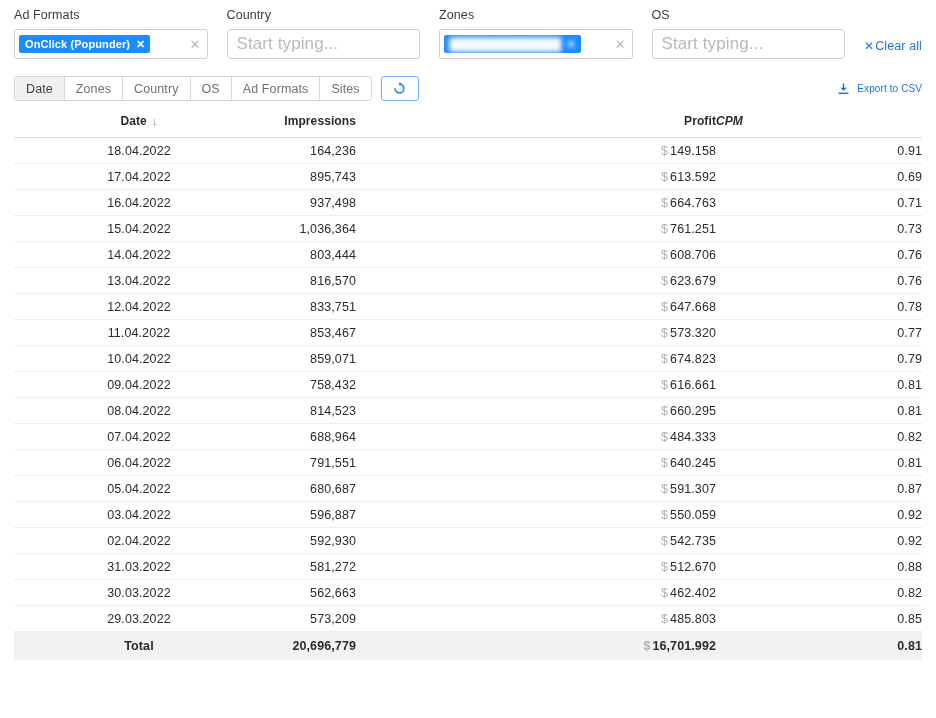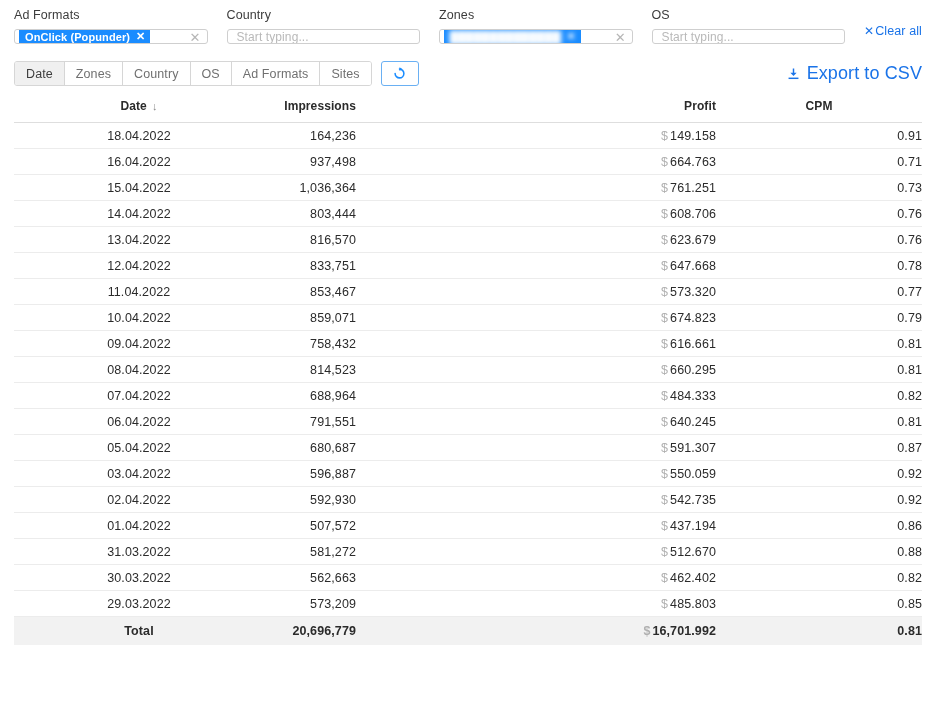--- a/index.html
+++ b/index.html
@@ -25,21 +25,21 @@
   .filter-col:last-of-type { margin-right: 10px; }
   .filter-label {
     font-size: 12.5px;
     color: #3c3c3c;
     margin-bottom: 6px;
     line-height: 15px;
     letter-spacing: 0.1px;
   }
   .multiselect {
     position: relative;
-    height: 15px;
+    height: 30px;
     border: 1px solid #cfcfcf;
     border-radius: 3px;
     background: #fff;
     display: flex;
     align-items: center;
     padding: 0 22px 0 4px;
     overflow: hidden;
   }
   .chip {
     display: inline-flex;
@@ -74,21 +74,21 @@
     position: absolute;
     right: 6px; top: 50%;
     transform: translateY(-50%);
     color: #b6b6b6;
     font-size: 13px;
     line-height: 1;
     cursor: pointer;
   }
   .ms-placeholder {
     color: #b9b9b9;
-    font-size: 12px;
+    font-size: 17px;
     padding-left: 5px;
     letter-spacing: 0.1px;
   }
   .clear-all {
     align-self: flex-end;
     color: #1a73e8;
     font-size: 12.5px;
     white-space: nowrap;
     margin-bottom: 6px;
     cursor: pointer;
@@ -131,21 +131,21 @@
     width: 38px; height: 25px;
     border: 1px solid #6ab0f3;
     border-radius: 3px;
     background: #fff;
     display: flex; align-items: center; justify-content: center;
     cursor: pointer;
   }
   .export-link {
     margin-left: auto;
     color: #1a73e8;
-    font-size: 18px;
+    font-size: 10px;
     display: flex; align-items: center;
     gap: 8px;
     cursor: pointer;
     letter-spacing: 0.1px;
   }
 
   
   .table-wrap { padding: 0 14px; margin-top: 9px; }
   table { width: 100%; border-collapse: collapse; }
   thead th {
@@ -153,21 +153,21 @@
     font-weight: bold;
     color: #2b2b2b;
     padding: 0 0 9px 0;
     border-bottom: 1px solid #dedede;
     letter-spacing: 0.1px;
   }
   th.c-date   { text-align: center;  width: 250px; }
   th.c-impr   { text-align: right; width: 92px;  }
   th.c-spacer1{ width: 268px; }
   th.c-profit { text-align: right; width: 92px;  }
-  th.c-cpm    { text-align: center; }
+  th.c-cpm    { text-align: left; font-style: italic; }
   .sort-arrow { margin-left: 5px; color: #8a8a8a; font-size: 11px; }
 
   tbody td {
     font-size: 12.5px;
     color: #2b2b2b;
     height: 26px;
     padding: 0;
     border-bottom: 1px solid #ececec;
     letter-spacing: 0.1px;
   }
@@ -282,20 +282,27 @@
     </thead>
     <tbody id="tbody">
         <tr>
           <td class="c-date">18.04.2022</td>
           <td class="c-impr">164,236</td>
           <td></td>
           <td class="c-profit"><span class="cur">$</span>149.158</td>
           <td class="c-cpm">0.91</td>
         </tr>
         <tr>
+          <td class="c-date">17.04.2022</td>
+          <td class="c-impr">895,743</td>
+          <td></td>
+          <td class="c-profit"><span class="cur">$</span>613.592</td>
+          <td class="c-cpm">0.69</td>
+        </tr>
+        <tr>
           <td class="c-date">16.04.2022</td>
           <td class="c-impr">937,498</td>
           <td></td>
           <td class="c-profit"><span class="cur">$</span>664.763</td>
           <td class="c-cpm">0.71</td>
         </tr>
         <tr>
           <td class="c-date">15.04.2022</td>
           <td class="c-impr">1,036,364</td>
           <td></td>
@@ -378,27 +385,20 @@
           <td></td>
           <td class="c-profit"><span class="cur">$</span>550.059</td>
           <td class="c-cpm">0.92</td>
         </tr>
         <tr>
           <td class="c-date">02.04.2022</td>
           <td class="c-impr">592,930</td>
           <td></td>
           <td class="c-profit"><span class="cur">$</span>542.735</td>
           <td class="c-cpm">0.92</td>
-        </tr>
-        <tr>
-          <td class="c-date">01.04.2022</td>
-          <td class="c-impr">507,572</td>
-          <td></td>
-          <td class="c-profit"><span class="cur">$</span>437.194</td>
-          <td class="c-cpm">0.86</td>
         </tr>
         <tr>
           <td class="c-date">31.03.2022</td>
           <td class="c-impr">581,272</td>
           <td></td>
           <td class="c-profit"><span class="cur">$</span>512.670</td>
           <td class="c-cpm">0.88</td>
         </tr>
         <tr>
           <td class="c-date">30.03.2022</td>

